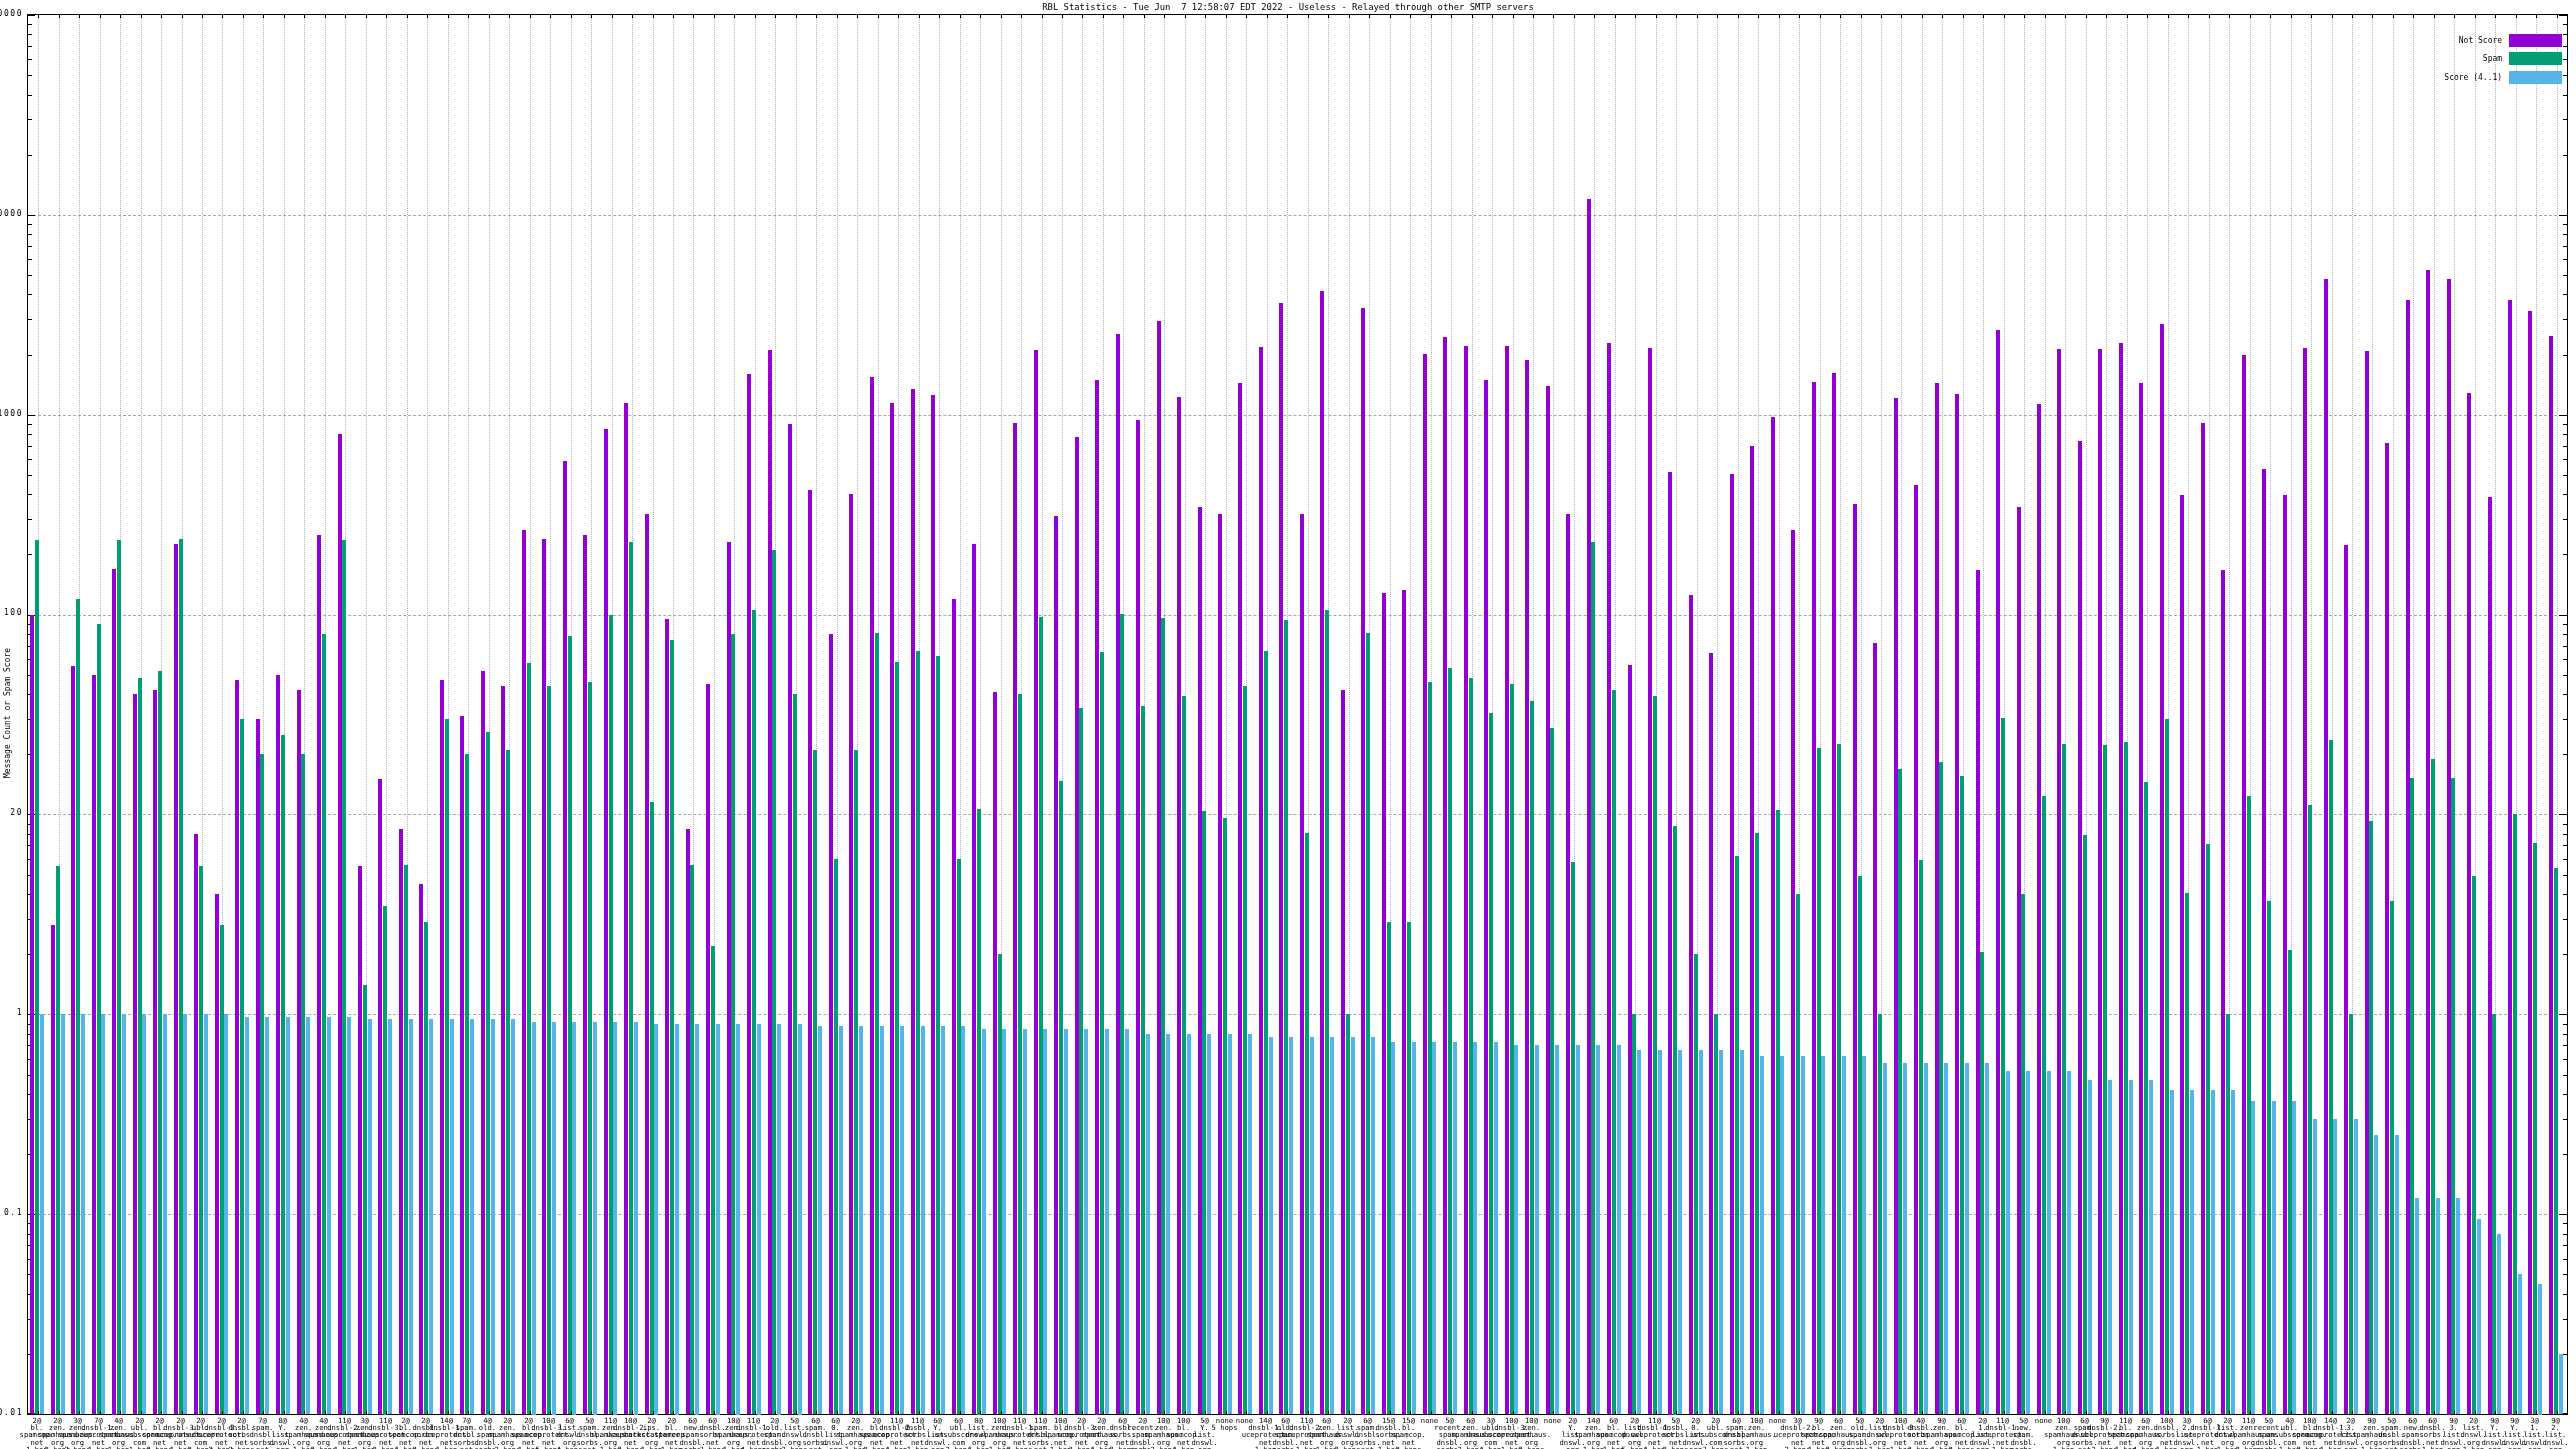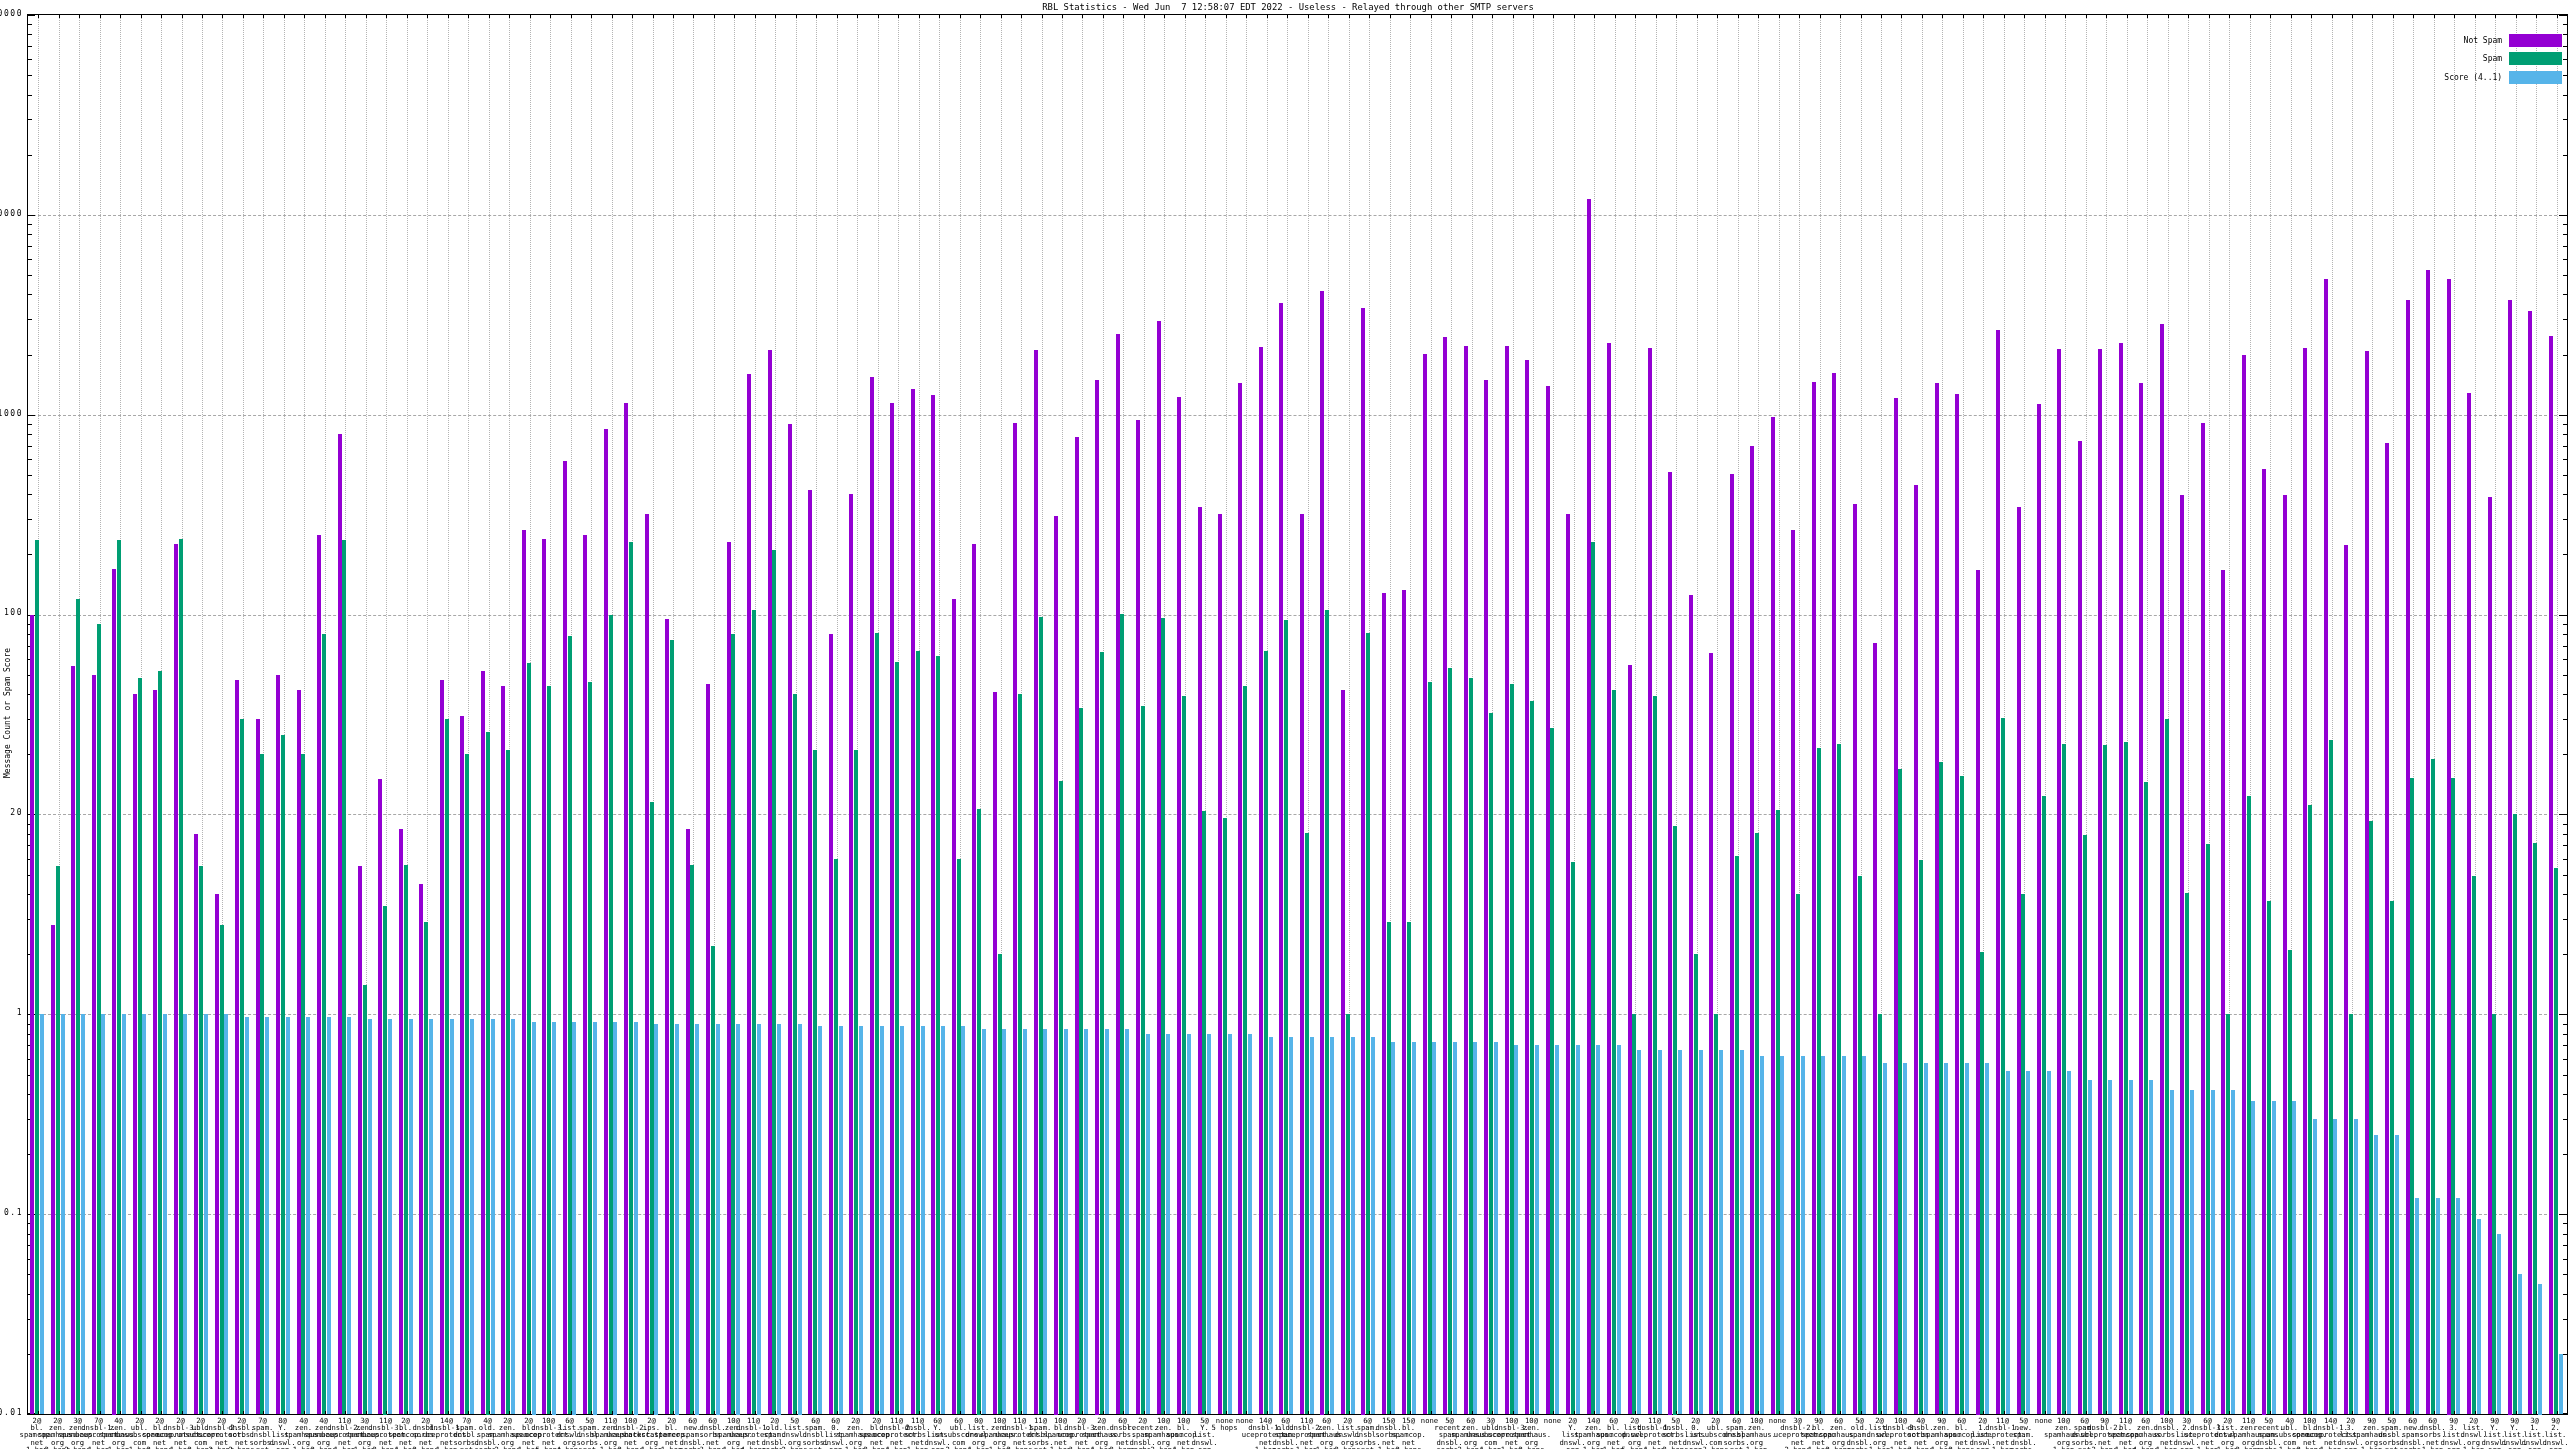--- a/index.html
+++ b/index.html
@@ -11,21 +11,21 @@
   #x-labels{position:absolute;left:0;top:1417px;width:2576px;height:32px;font-size:7.2px;line-height:7.2px;}
   .xlab{color:#000;}
   #legend{position:absolute;top:31px;right:14.5px;font-size:8px;}
   .legend-row{display:flex;align-items:center;justify-content:flex-end;height:18.5px;}
   .legend-swatch{display:inline-block;width:53px;height:13px;margin-left:6.4px;}
   .yt{position:absolute;right:0;white-space:pre;letter-spacing:1.6px;}
 </style>
 </head>
 <body>
 
-<div id="chart-title">RBL Statistics - Wed Jun  7 12:58:07 EDT 2022 - Useless - Relayed through other SMTP servers</div>
+<div id="chart-title">RBL Statistics - Tue Jun  7 12:58:07 EDT 2022 - Useless - Relayed through other SMTP servers</div>
 <div id="y-axis-title">Message Count or Spam Score</div>
 <div id="y-axis-labels">
     <div class="yt" style="position: absolute; right: 0.8px; top: 8.9px;">100000</div>
     <div class="yt" style="position: absolute; right: 0.8px; top: 209px;">10000</div>
     <div class="yt" style="position: absolute; right: 0.8px; top: 409px;">1000</div>
     <div class="yt" style="position: absolute; right: 0.8px; top: 608px;">100</div>
     <div class="yt" style="position: absolute; right: 0.8px; top: 808px;">20</div>
     <div class="yt" style="position: absolute; right: 0.8px; top: 1008px;">1</div>
     <div class="yt" style="position: absolute; right: 0.8px; top: 1208px;">0.1</div>
     <div class="yt" style="position: absolute; right: 0.8px; top: 1408px;">0.01</div>
@@ -1548,21 +1548,21 @@
     <div class="xlab" style="position: absolute; left: 2528px; top: 0px; width: 55px; text-align: center; white-space: pre-line;">9@
 2.
 list.
 dnswl.
 org
 2 hops</div>
   </div>
 
 <div id="legend">
   <div class="legend-row">
-    <span>Not Spam</span>
+    <span>Not Score</span>
     <span class="legend-swatch" style="background: rgb(148, 0, 211);"></span>
   </div>
   <div class="legend-row">
     <span>Spam</span>
     <span class="legend-swatch" style="background: rgb(0, 158, 115);"></span>
   </div>
   <div class="legend-row">
     <span>Score (4..1)</span>
     <span class="legend-swatch" style="background: rgb(86, 180, 233);"></span>
   </div>

